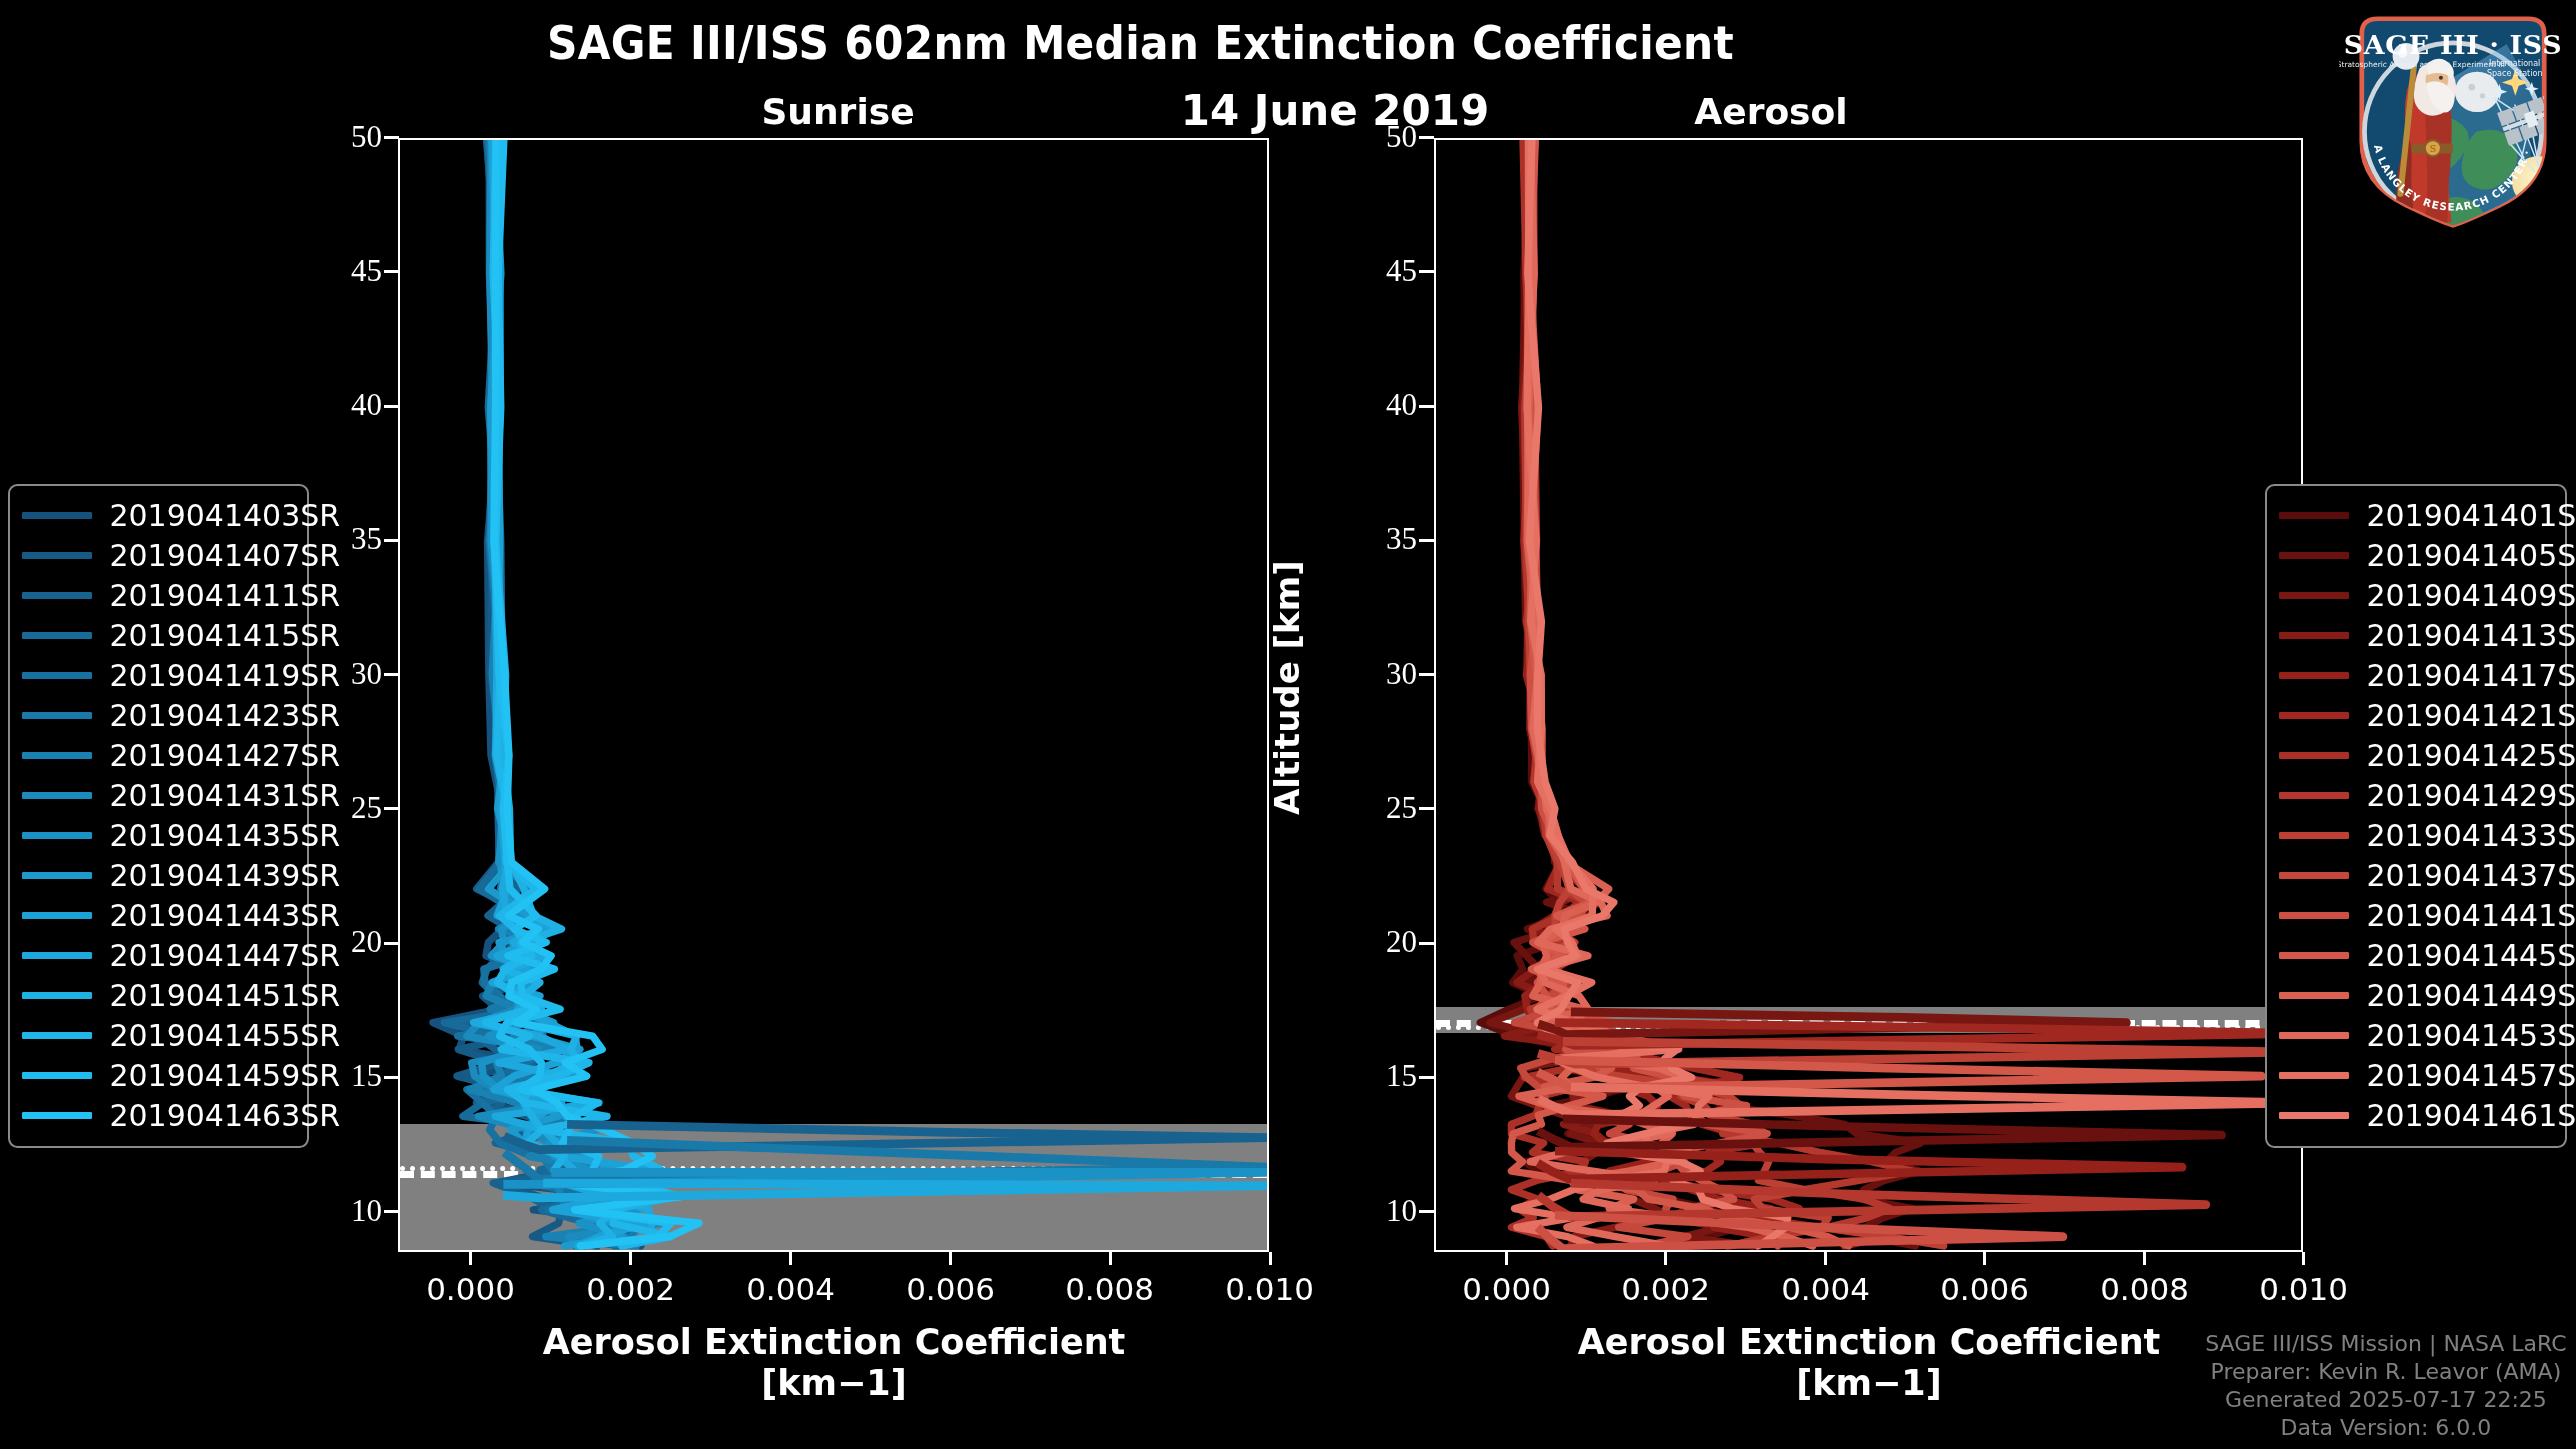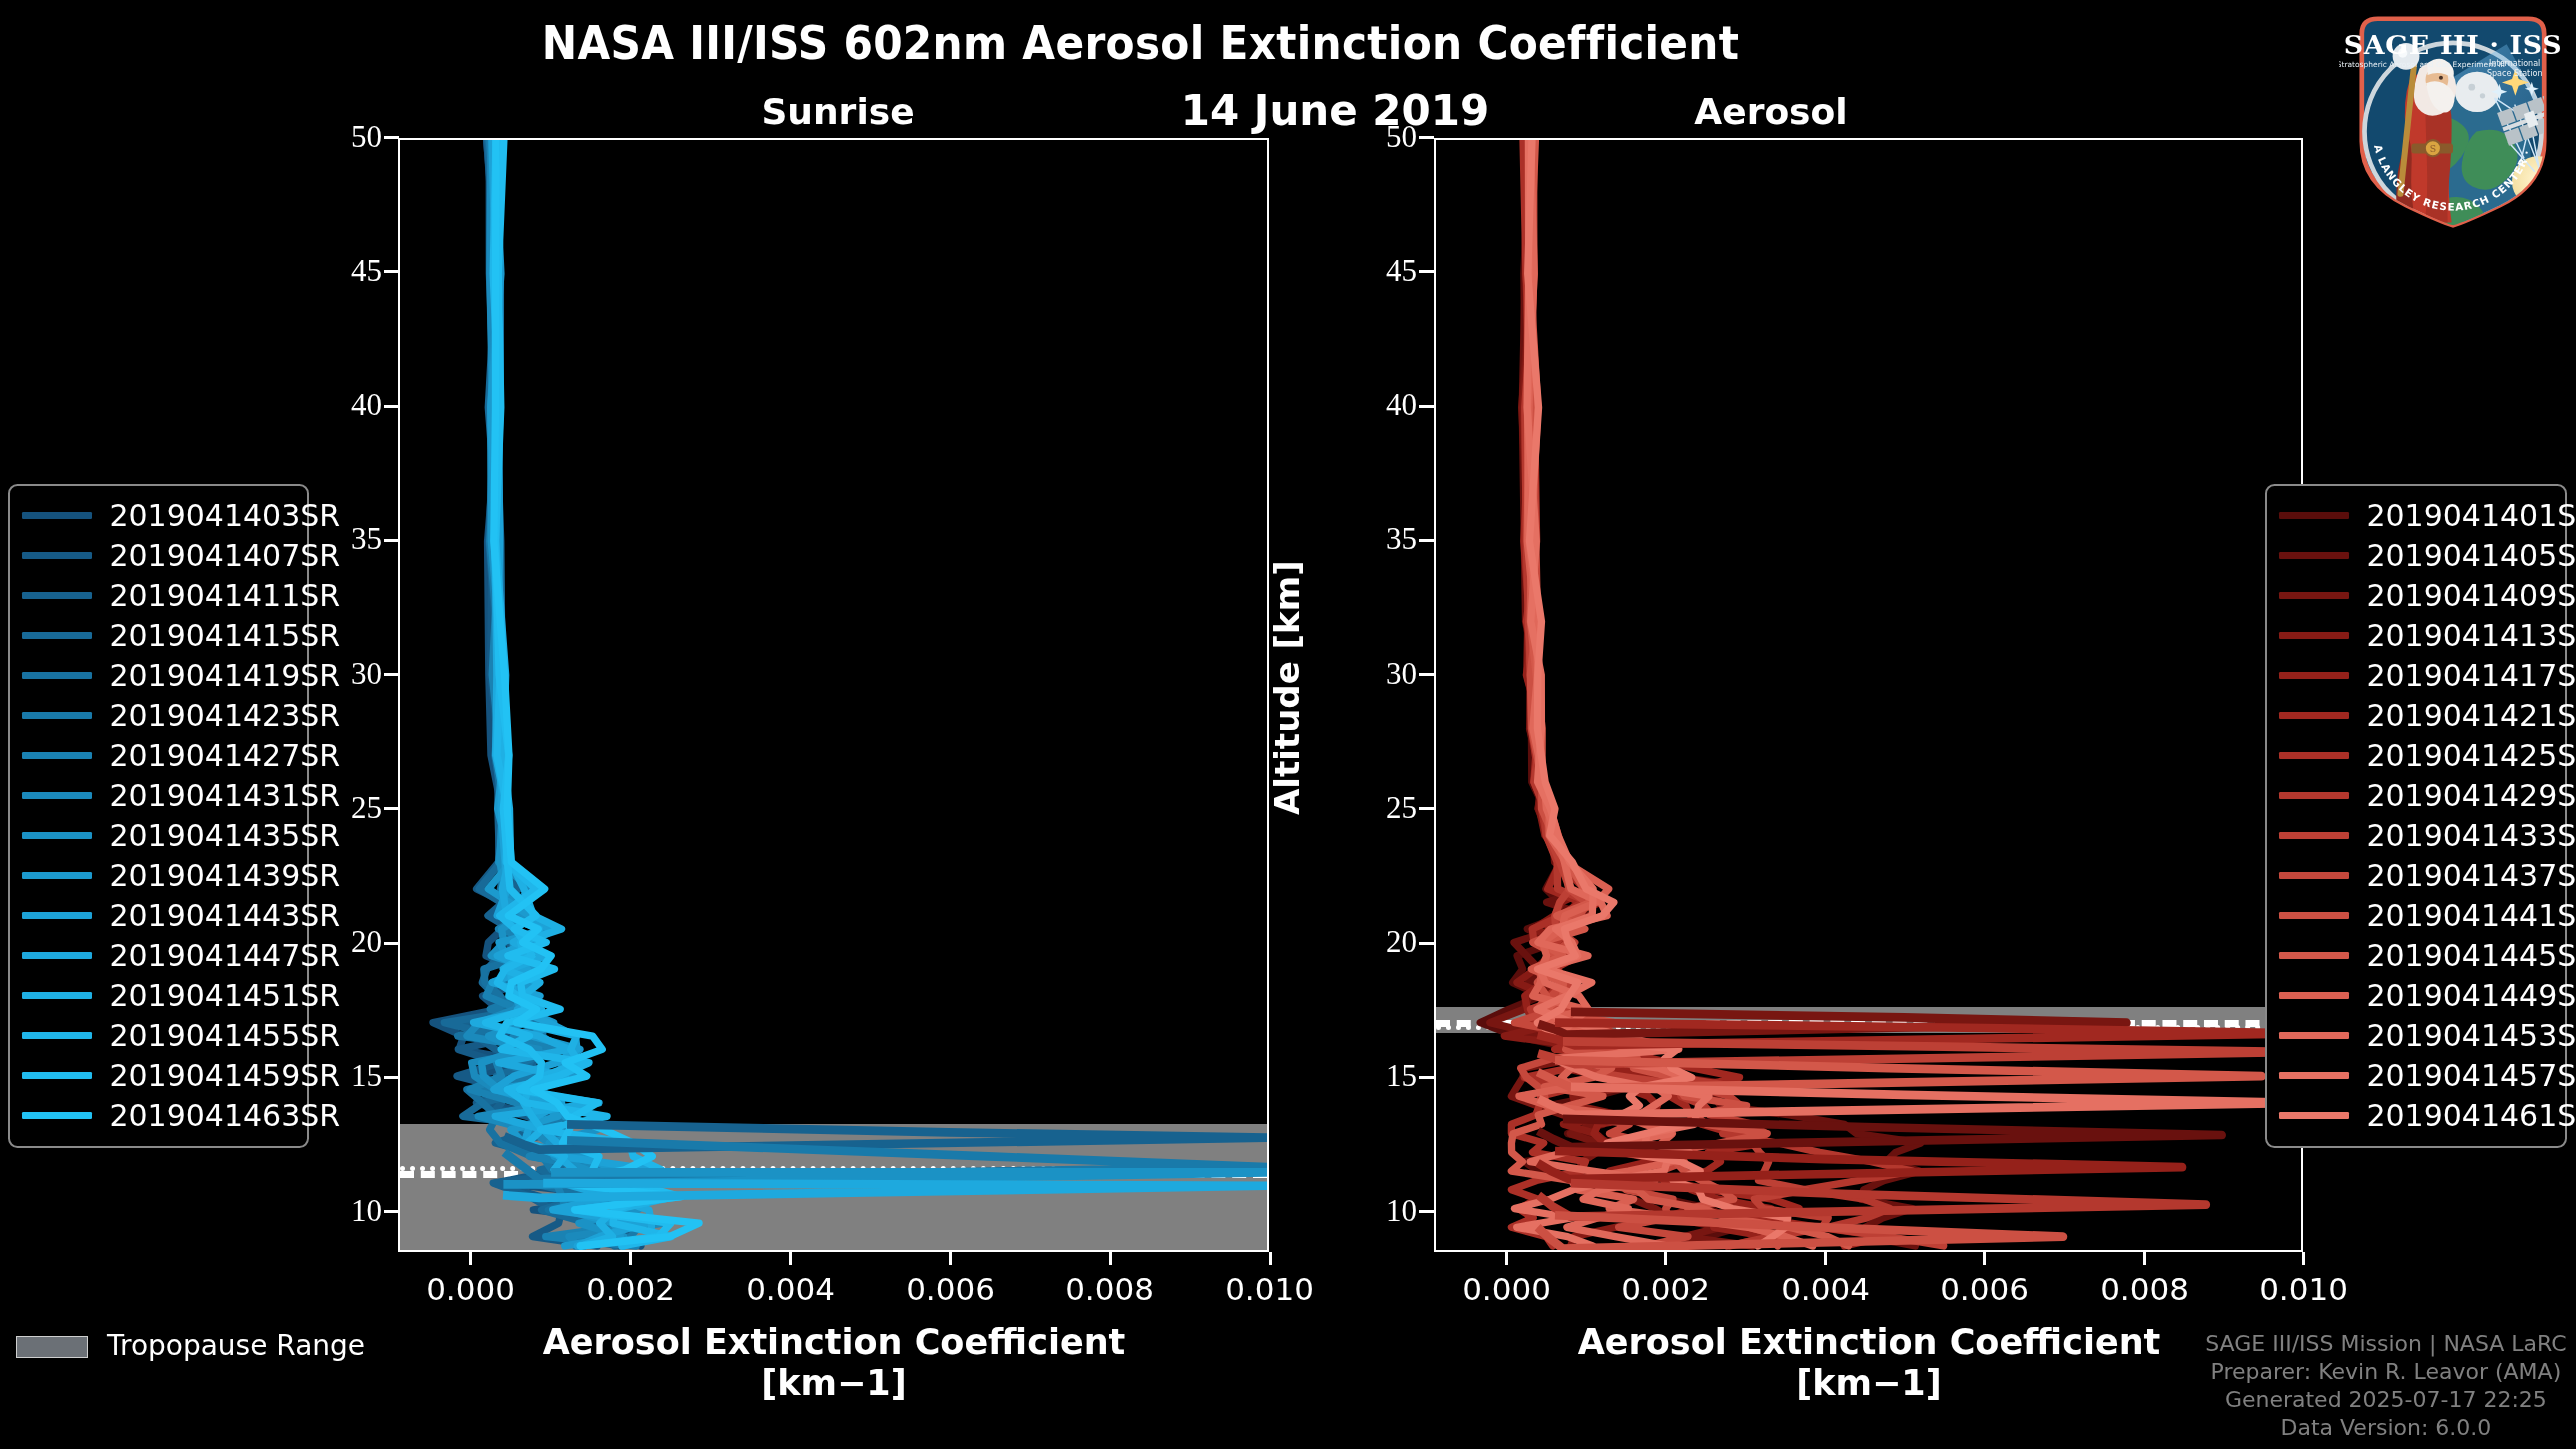--- a/index.html
+++ b/index.html
@@ -65,21 +65,21 @@
   
   #credits{position:absolute;right:9.4px;bottom:6.7px;text-align:center;color:#808080;
      font-size:22px;line-height:1.28;}
 
   
   #mission-patch{position:absolute;right:9.4px;top:4px;width:228px;height:228px;}
 </style>
 </head>
 <body>
 
-<div id="main-title">NASA III/ISS 602nm Aerosol Extinction Coefficient</div>
+<div id="main-title">SAGE III/ISS 602nm Median Extinction Coefficient</div>
 <div id="subtitle-date">14 June 2019</div>
 <div id="label-sunrise">Sunrise</div>
 <div id="label-sunset">Aerosol</div>
 
 <div id="mission-patch">
   <svg viewBox="0 0 340 340" width="228" height="228">
     <defs>
       <clipPath id="shieldClip">
         <path d="M34 44 Q34 22 58 22 L282 22 Q306 22 306 44 L306 205 Q306 268 240 300 Q190 324 170 330 Q150 324 100 300 Q34 268 34 205 Z"></path>
       </clipPath>
@@ -426,26 +426,20 @@
          <span class="legend-swatch" style="background:#e57062"></span>
          <span class="legend-text">2019041457SS</span>
        </div>
     <div class="legend-row">
          <span class="legend-swatch" style="background:#ea786a"></span>
          <span class="legend-text">2019041461SS</span>
        </div>
   </div>
 
 <div id="trop-legend">
-  <div class="trop-row">
-    <span class="trop-key">
-        <span class="box"></span>
-      </span>
-    <span class="trop-text">Tropopause Range</span>
-  </div>
 </div>
 
 <div id="credits">
   <div>SAGE III/ISS Mission | NASA LaRC</div>
   <div>Preparer: Kevin R. Leavor (AMA)</div>
   <div>Generated 2025-07-17 22:25</div>
   <div>Data Version: 6.0.0</div>
 </div>
 
 

